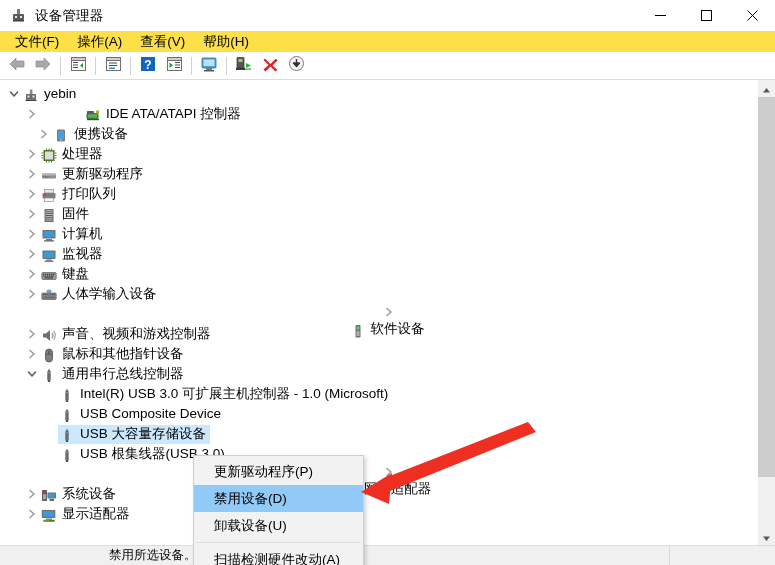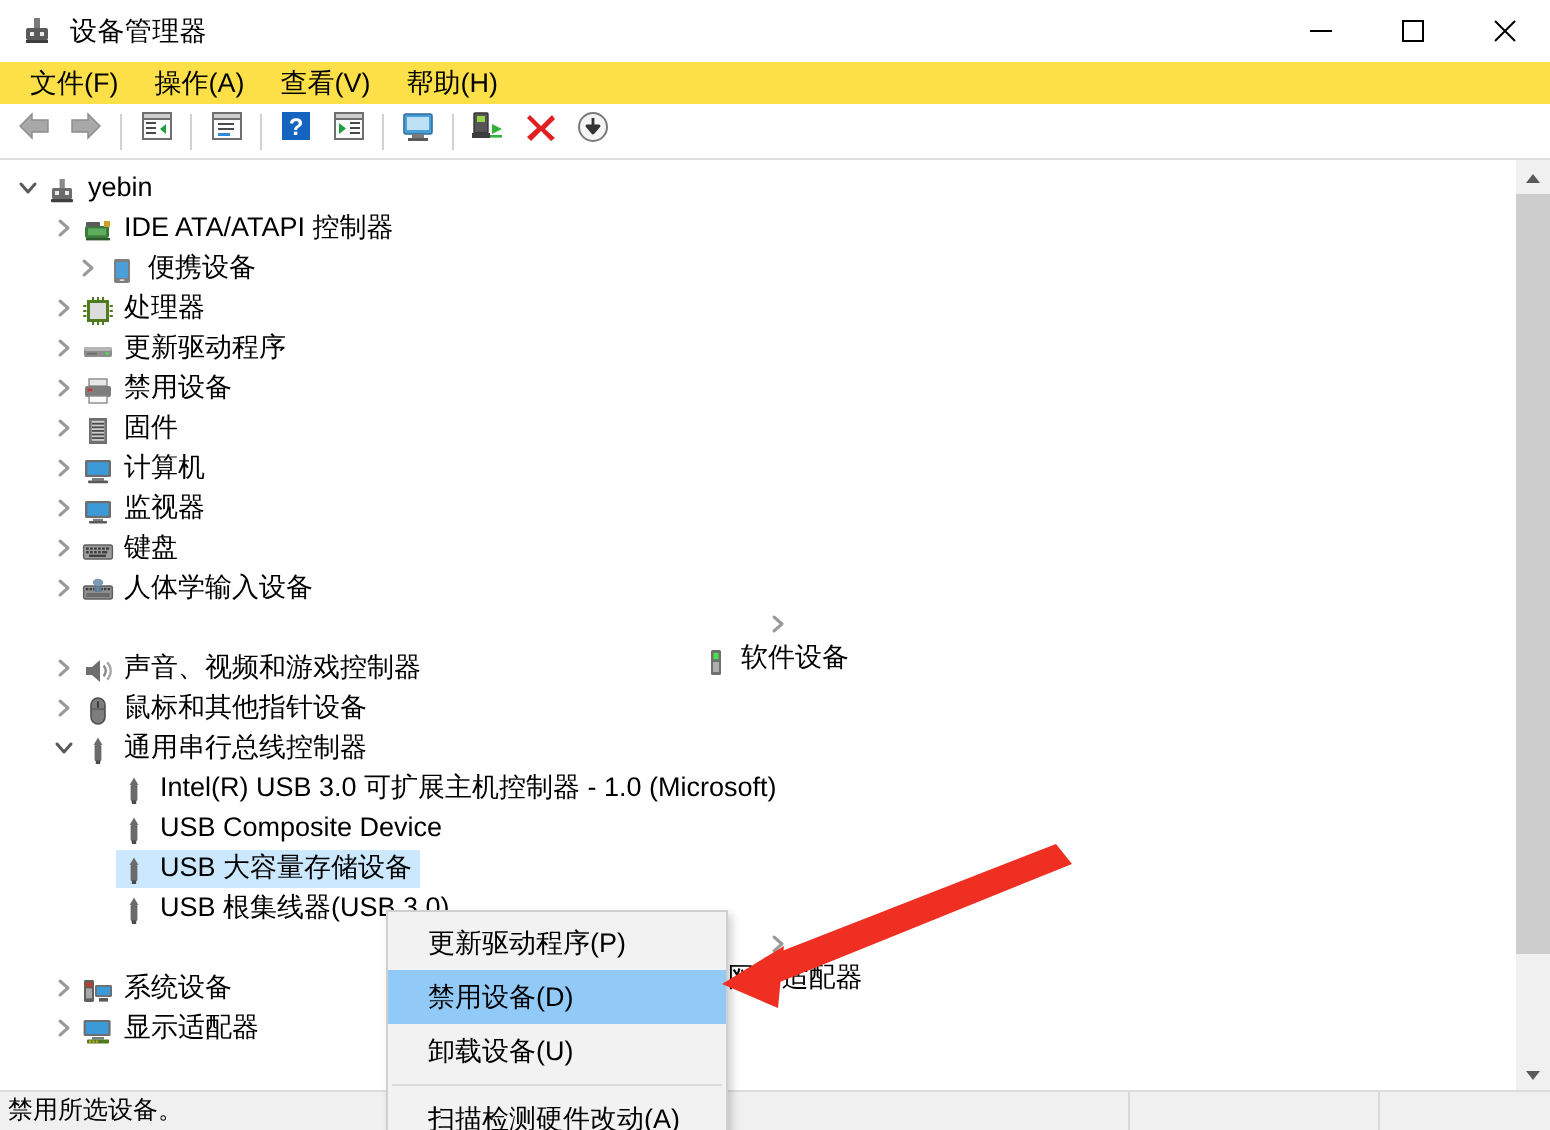--- a/index.html
+++ b/index.html
@@ -197,20 +197,21 @@
   
   .statusbar {
     position: absolute;
     left: 0; bottom: 0;
     width: 775px; height: 20px;
     background: #f0f0f0;
     border-top: 1px solid #dcdcdc;
     box-sizing: border-box;
     display: flex;
     align-items: center;
+    flex-direction: column;
   }
   .sb-seg1 {
     flex: none;
     width: 565px;
     height: 19px;
     display: flex;
     align-items: center;
     padding-left: 4px;
     box-sizing: border-box;
     border-right: 1px solid #d8d8d8;
@@ -431,21 +432,21 @@
                 <rect x="3" y="6" width="10" height="5.5" rx="0.8" fill="#6b6b6b"></rect>
                 <rect x="6.8" y="1.5" width="2.6" height="4.5" fill="#8a8a8a"></rect>
                 <rect x="4.5" y="7.5" width="2" height="2" fill="#eaeaea"></rect>
                 <rect x="9.5" y="7.5" width="2" height="2" fill="#eaeaea"></rect>
                 <rect x="2.5" y="11.5" width="11" height="1.6" rx="0.5" fill="#3f3f3f"></rect>
               </svg>
             </span>
             <span class="node-label">yebin</span>
           </span>
         </div>
-        <div class="node" style="padding-left: 24px;">
+        <div class="node" style="padding-left: 24px; gap: 44px;">
           <span class="chev">
             <svg width="10" height="10" viewBox="0 0 10 10">
               <path d="M3 1.5 L7 5 L3 8.5" stroke="#9a9a9a" stroke-width="1.5" fill="none" stroke-linecap="round" stroke-linejoin="round"></path>
             </svg>
           </span>
           <span class="sel-wrap">
             <span class="nicon">
               <svg width="16" height="15" viewBox="0 0 16 15">
                 <rect x="1.5" y="5" width="12" height="6" rx="1" fill="#3b7a3b"></rect>
                 <rect x="3" y="6.2" width="9" height="3.5" fill="#5fae5f"></rect>
@@ -530,21 +531,21 @@
           </span>
           <span class="sel-wrap">
             <span class="nicon">
               <svg width="16" height="15" viewBox="0 0 16 15">
                 <rect x="3.5" y="1.5" width="9" height="3.5" fill="#e8e8e8" stroke="#8a8a8a" stroke-width="0.7"></rect>
                 <rect x="1.5" y="5" width="13" height="5.5" rx="1" fill="#7d7d7d"></rect>
                 <rect x="2.8" y="6.3" width="2.3" height="1.3" fill="#cf3030"></rect>
                 <rect x="3.5" y="10" width="9" height="3.5" fill="#fafafa" stroke="#8a8a8a" stroke-width="0.7"></rect>
               </svg>
             </span>
-            <span class="node-label">禁用设备</span>
+            <span class="node-label">打印队列</span>
           </span>
         </div>
         <div class="node" style="padding-left: 24px;">
           <span class="chev">
             <svg width="10" height="10" viewBox="0 0 10 10">
               <path d="M3 1.5 L7 5 L3 8.5" stroke="#9a9a9a" stroke-width="1.5" fill="none" stroke-linecap="round" stroke-linejoin="round"></path>
             </svg>
           </span>
           <span class="sel-wrap">
             <span class="nicon">

